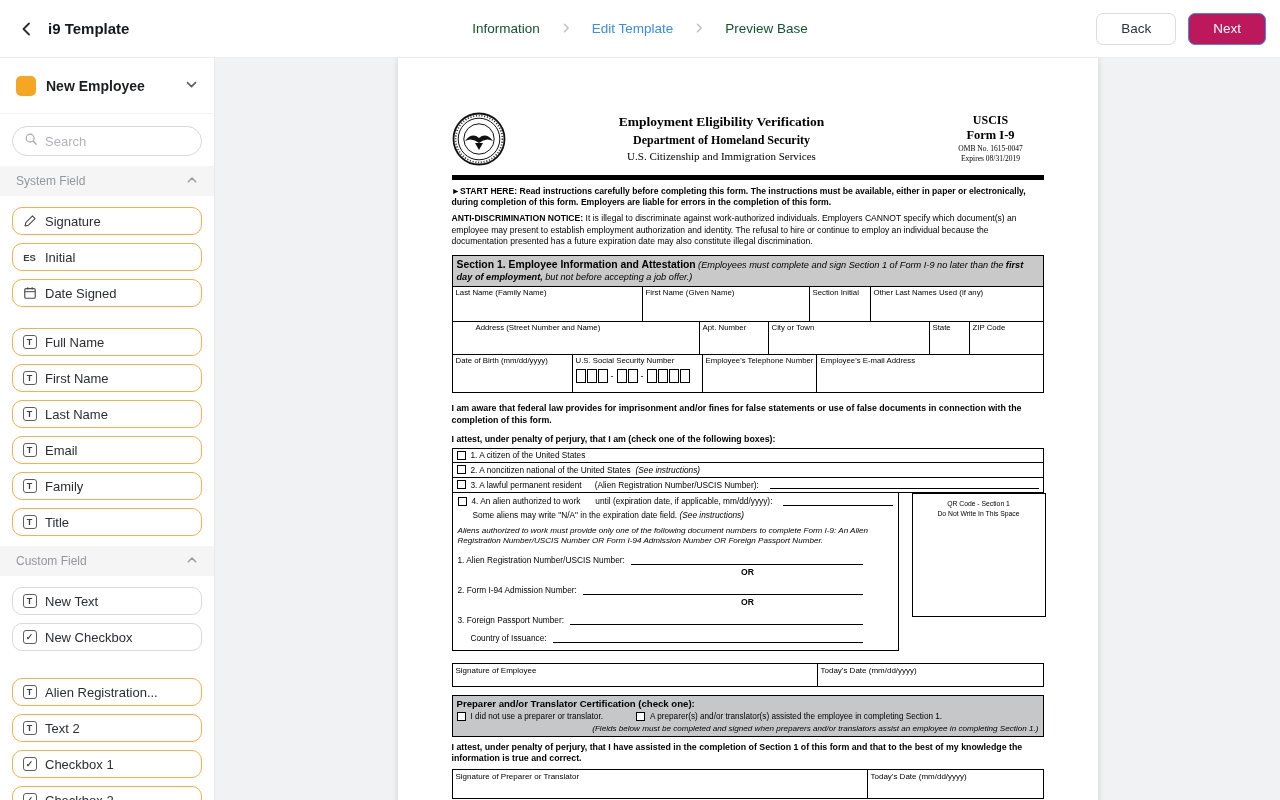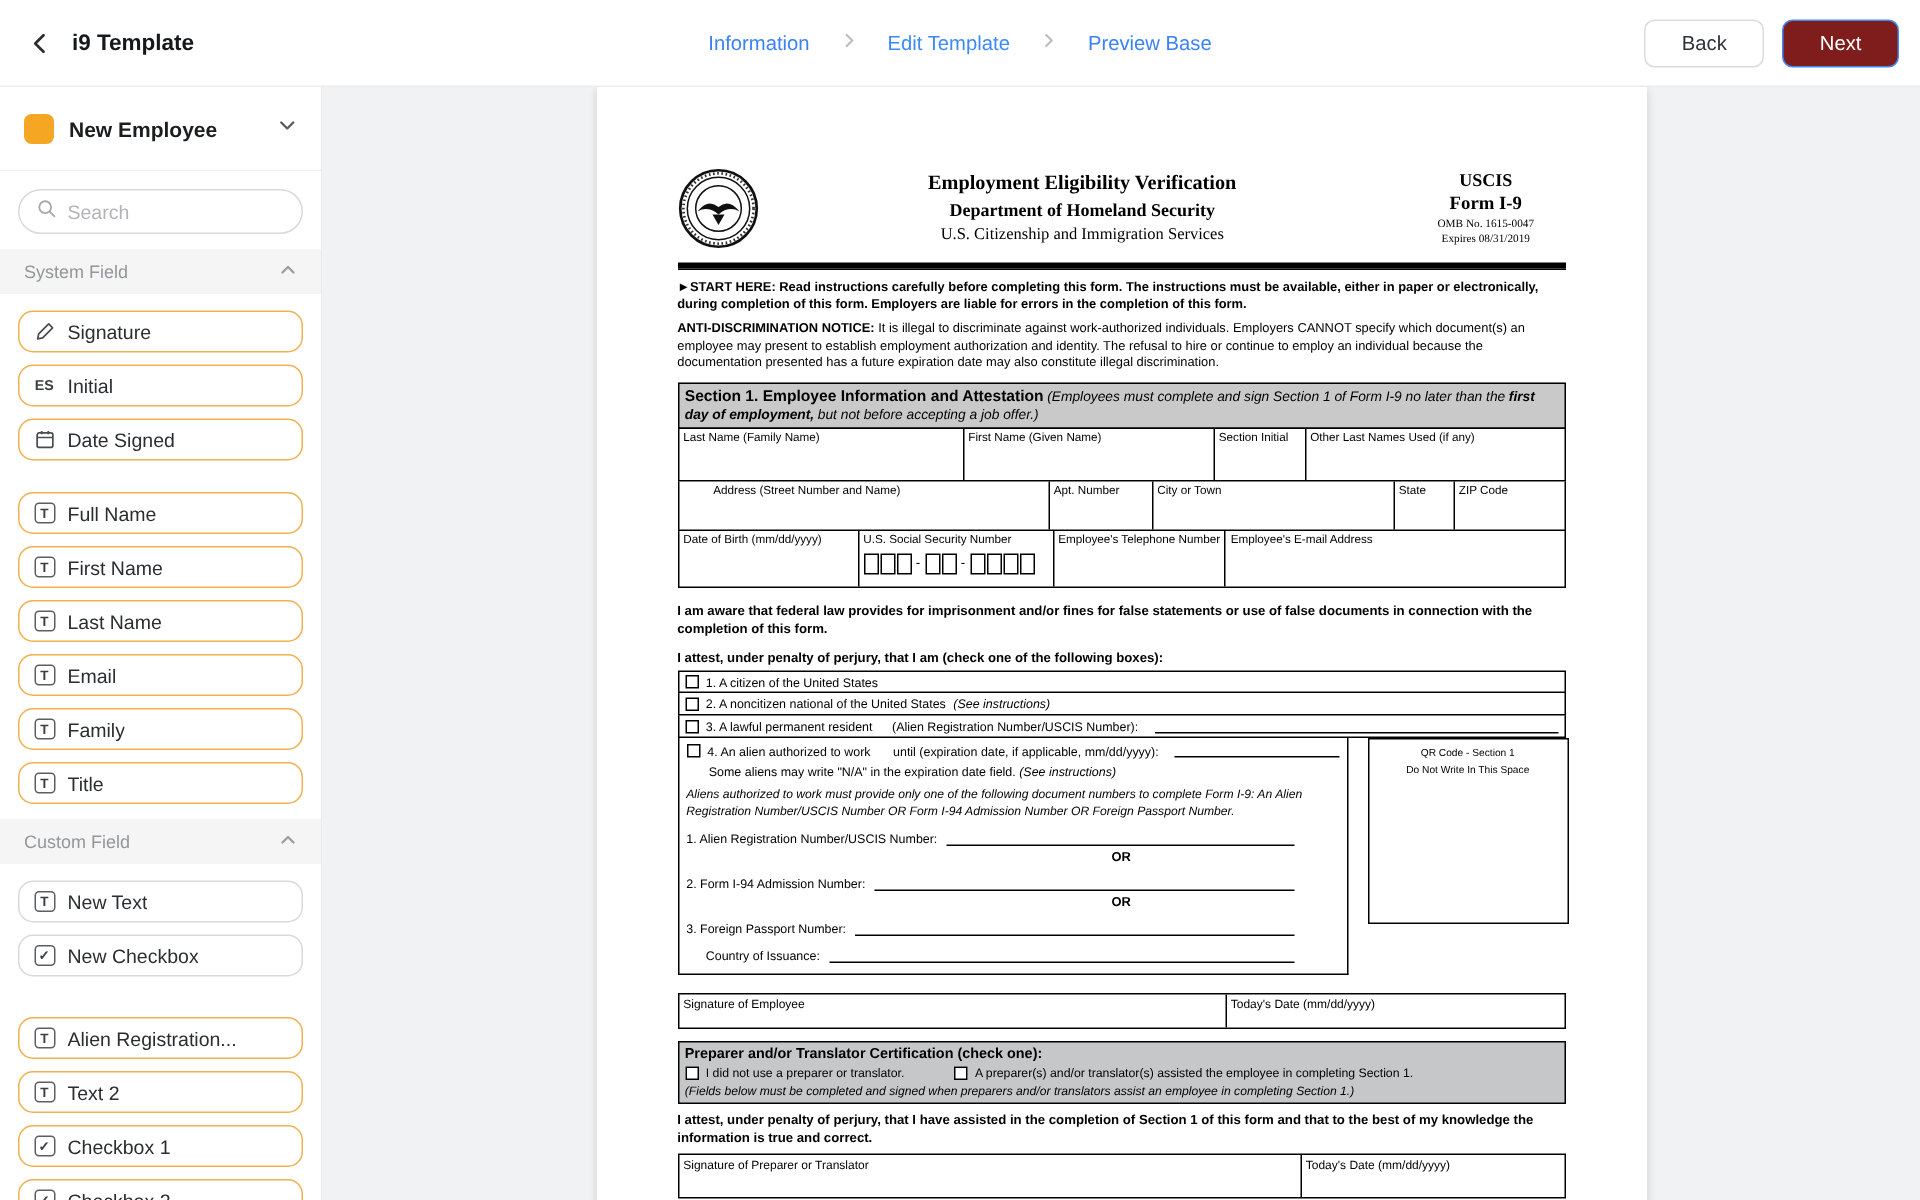--- a/index.html
+++ b/index.html
@@ -8,26 +8,26 @@
   .app { width:1280px; height:800px; display:flex; flex-direction:column; overflow:hidden; }
 
   
   .topbar { height:58px; flex:none; background:#fff; border-bottom:1px solid #ebebeb;
             display:flex; align-items:center; padding:0 14px; position:relative; z-index:3; }
   .tb-left { display:flex; align-items:center; gap:8px; }
   .back-chev { width:26px; height:26px; display:flex; align-items:center; justify-content:center; cursor:pointer; }
   .tb-title { font-size:15px; font-weight:bold; color:#16181a; }
   .steps { position:absolute; left:50%; top:0; height:100%; transform:translateX(-50%);
            display:flex; align-items:center; gap:20px; }
-  .step { font-size:13.5px; color:#3b82f6; cursor:pointer; white-space:nowrap; }
+  .step { font-size:13.5px; color:#14532d; cursor:pointer; white-space:nowrap; }
   .step.active { color:#3d8af7; }
   .tb-right { margin-left:auto; display:flex; gap:12px; }
   .btn { height:32px; padding:0 24px; border-radius:7px; font-size:13.5px; display:flex; align-items:center;
          border:1px solid #dcdcdc; background:#fff; color:#2f3237; cursor:pointer; font-family:inherit; }
-  .btn-primary { background:#7f1d1d; border-color:#3d8af7; color:#fff; }
+  .btn-primary { background:#be185d; border-color:#3d8af7; color:#fff; }
 
   
   .body { flex:1; display:flex; min-height:0; }
 
   
   .sidebar { width:215px; flex:none; background:#fff; border-right:1px solid #e9e9e9;
              display:flex; flex-direction:column; overflow:hidden; }
   .ws { height:56px; flex:none; display:flex; align-items:center; gap:10px; padding:0 16px;
         border-bottom:1px solid #f1f1f1; cursor:pointer; }
   .ws-swatch { width:20px; height:20px; border-radius:5px; background:#f5a623; flex:none; }
@@ -112,21 +112,21 @@
             padding-top:5px; text-align:center; font-size:6.8px; line-height:1.55; }
 
   .sigrow { display:flex; border:1px solid #000; margin-top:12px; height:24px; font-size:8px; }
   .sigrow .c1 { width:365px; border-right:1px solid #000; padding:2px 3px; }
   .sigrow .c2 { flex:1; padding:2px 3px; }
 
   .prep { border:1px solid #000; background:#c6c7c8; margin-top:8px; padding:2px 4px 3px; font-size:8.2px; }
   .prep-title { font-weight:bold; font-size:9.6px; }
   .prep-cbs { display:flex; align-items:center; gap:5px; margin-top:3px; }
   .prep-cbs .second { margin-left:28px; }
-  .prep-note { font-style:italic; margin-top:3px; font-size:8.1px; }
+  .prep-note { font-style:italic; margin-top:3px; font-size:8.1px;text-align:right; }
   .prep-attest { margin-top:5px; font-size:8.8px; font-weight:bold; line-height:1.3; }
   .prepsig { display:flex; border:1px solid #000; margin-top:5px; height:30px; font-size:8px; }
   .prepsig .c1 { width:415px; border-right:1px solid #000; padding:2px 3px; }
   .prepsig .c2 { flex:1; padding:2px 3px; }
 </style>
 </head>
 <body>
 
 <div class="app">
 

